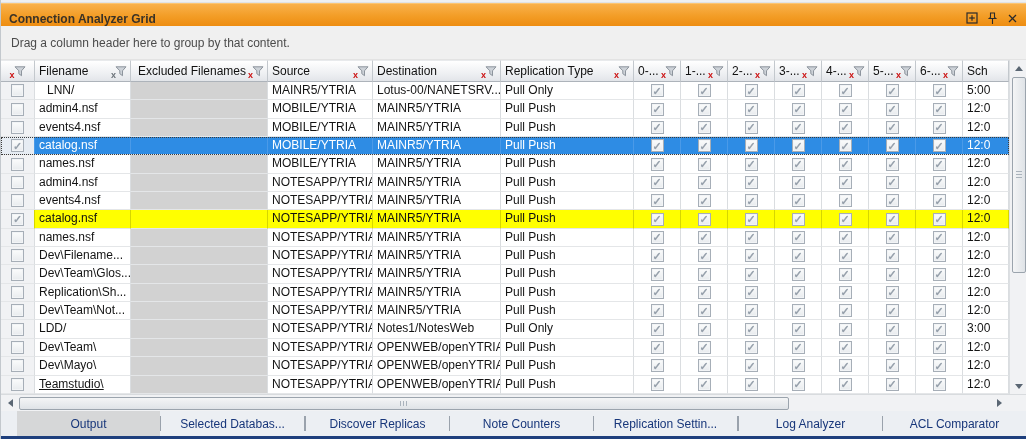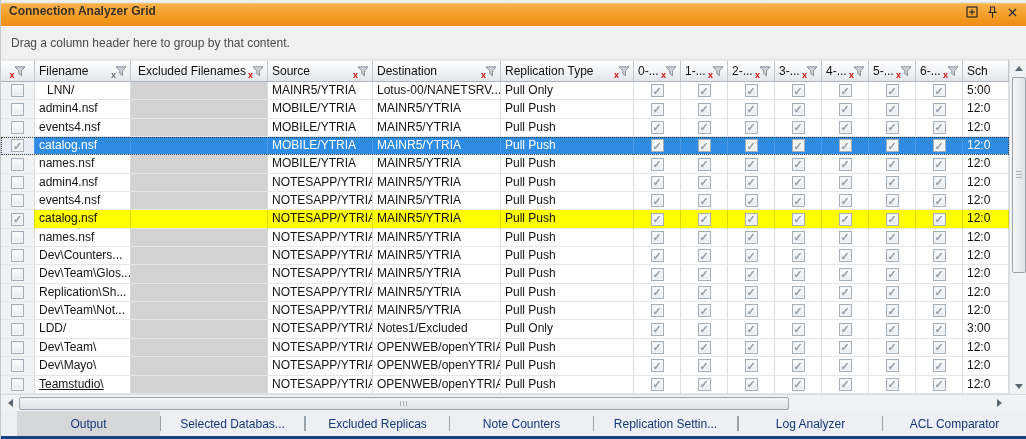--- a/index.html
+++ b/index.html
@@ -5,21 +5,21 @@
   * { box-sizing: border-box; margin: 0; padding: 0; }
   html,body { width:1026px; height:439px; overflow:hidden; }
   body { font-family:"Liberation Sans", sans-serif; font-size:12px; background:#f0f0f0; }
   #panel { position:relative; width:1026px; height:439px; background:#f0f0f0; border-left:1px solid #c3c8cd; }
 
   
   #topstrip { height:3px; background:#eef0f2; border-bottom:1px solid #e0e2e4; }
 
   
   #titlebar { height:23px; background:linear-gradient(#f9b14c, #f39d26 55%, #ee8d12);
-    display:flex; align-items:flex-start; padding:0 6px 0 8px; border-top:1px solid #fbc573; }
+    display:flex; align-items:flex-end; padding:0 6px 0 8px; border-top:1px solid #fbc573; }
   #titlebar .title { font-weight:bold; color:#3a3226; }
   #titlebar .spacer { flex:1; }
   .tbicon { width:16px; height:16px; display:inline-flex; align-items:center; justify-content:center; margin-left:4px; cursor:pointer; }
 
   
   #groupbar { height:34px; background:#f0f0f0; display:flex; align-items:center; padding-left:10px;
     color:#4b4b4b; border-bottom:1px solid #e3e3e3; }
 
   
   #gridwrap { position:relative; width:1026px; height:334px; background:#fff; }
@@ -527,21 +527,21 @@
             </div>
             <div class="gcell day" style="width: 47px;">
               <span class="cb on"></span>
             </div>
             <div class="gcell" style="width: 46px;">12:0</div>
           </div>
           <div class="grow">
             <div class="gcell sel" style="width: 34px;">
               <span class="cb"></span>
             </div>
-            <div class="gcell" style="width: 96px;">Dev\Counters...</div>
+            <div class="gcell" style="width: 96px;">Dev\Filename...</div>
             <div class="gcell excl" style="width: 137px;"></div>
             <div class="gcell" style="width: 105px;">NOTESAPP/YTRIA</div>
             <div class="gcell" style="width: 128px;">MAINR5/YTRIA</div>
             <div class="gcell" style="width: 133px;">Pull Push</div>
             <div class="gcell day" style="width: 47px;">
               <span class="cb on"></span>
             </div>
             <div class="gcell day" style="width: 47px;">
               <span class="cb on"></span>
             </div>
@@ -658,21 +658,21 @@
             </div>
             <div class="gcell" style="width: 46px;">12:0</div>
           </div>
           <div class="grow">
             <div class="gcell sel" style="width: 34px;">
               <span class="cb"></span>
             </div>
             <div class="gcell" style="width: 96px;">LDD/</div>
             <div class="gcell excl" style="width: 137px;"></div>
             <div class="gcell" style="width: 105px;">NOTESAPP/YTRIA</div>
-            <div class="gcell" style="width: 128px;">Notes1/Excluded</div>
+            <div class="gcell" style="width: 128px;">Notes1/NotesWeb</div>
             <div class="gcell" style="width: 133px;">Pull Only</div>
             <div class="gcell day" style="width: 47px;">
               <span class="cb on"></span>
             </div>
             <div class="gcell day" style="width: 47px;">
               <span class="cb on"></span>
             </div>
             <div class="gcell day" style="width: 47px;">
               <span class="cb on"></span>
             </div>
@@ -813,21 +813,21 @@
       <div class="tab dimmed">
         <span>Output</span>
       </div>
       <span class="tabdiv"></span>
       <div class="tab ">
         <span>Selected Databas...</span>
       </div>
       <span class="tabdiv"></span>
       <span class="tabdiv"></span>
       <div class="tab ">
-        <span>Excluded Replicas</span>
+        <span>Discover Replicas</span>
       </div>
       <span class="tabdiv"></span>
       <div class="tab ">
         <span>Note Counters</span>
       </div>
       <span class="tabdiv"></span>
       <div class="tab ">
         <span>Replication Settin...</span>
       </div>
       <span class="tabdiv"></span>

